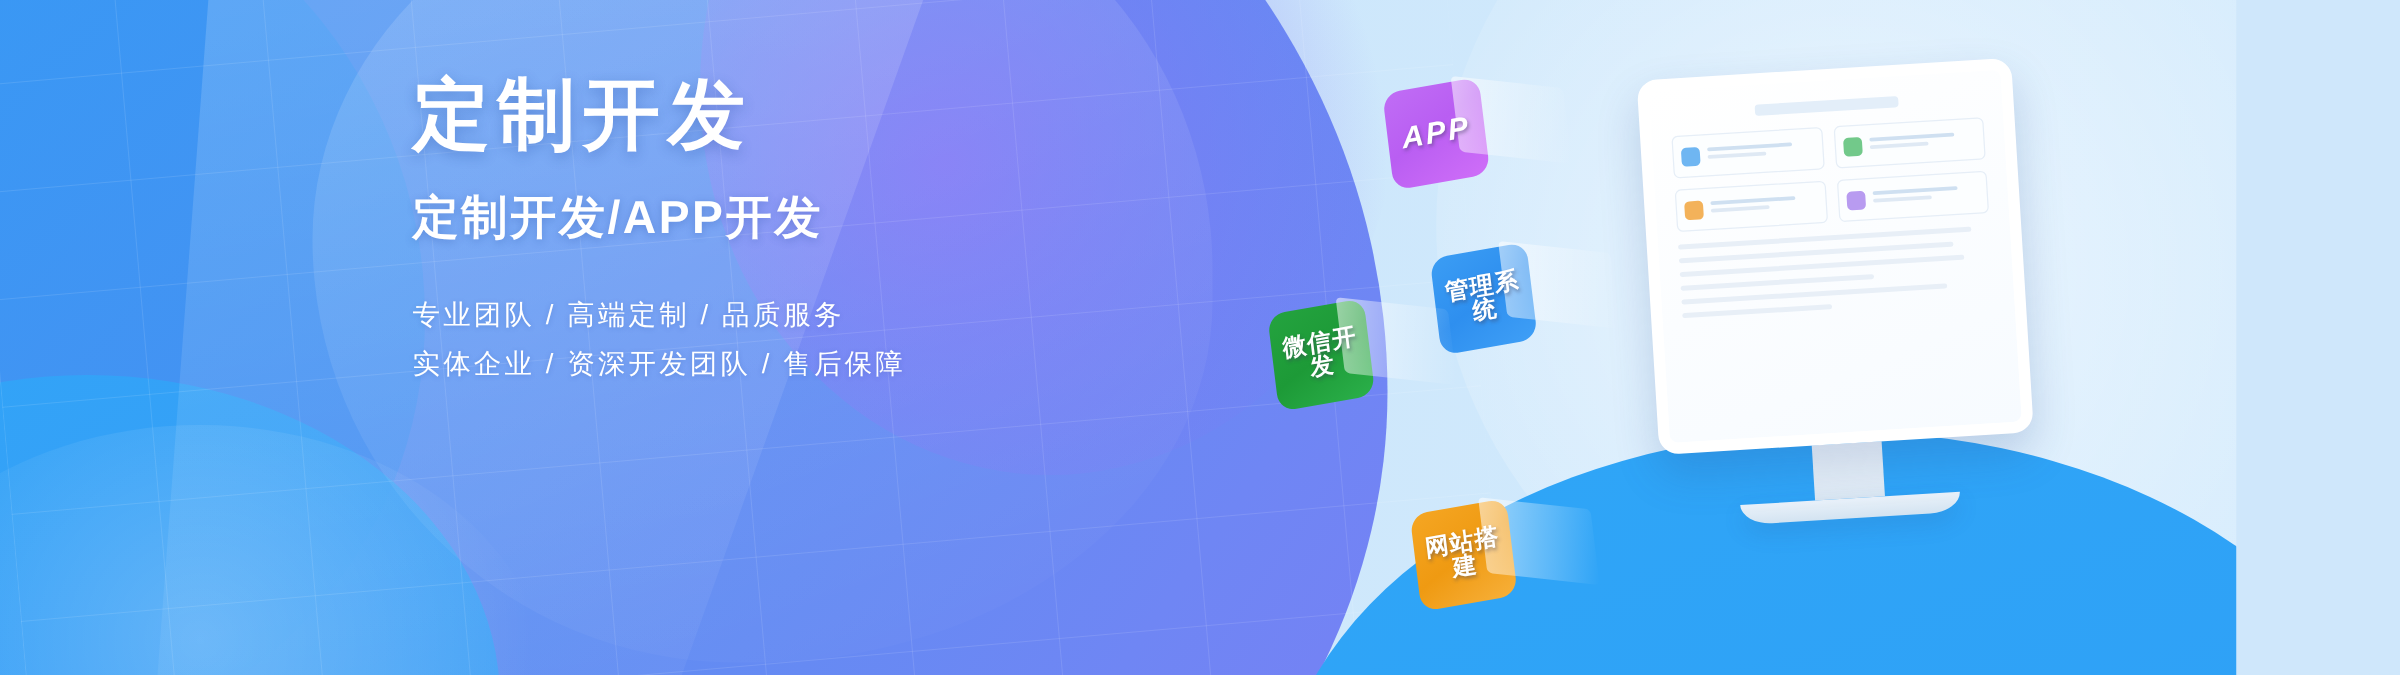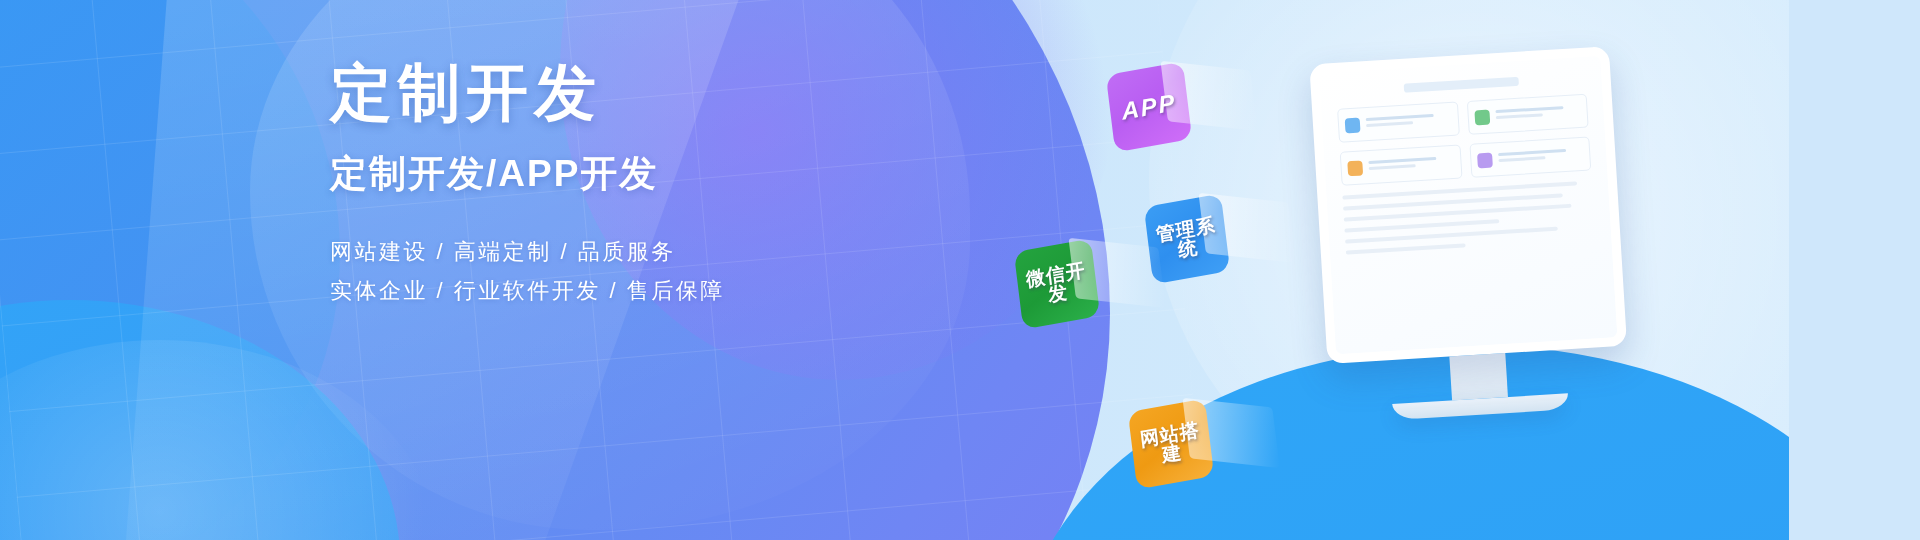--- a/index.html
+++ b/index.html
@@ -276,22 +276,22 @@
     <div class="blob-wedge"></div>
     <div class="blob-right-pale"></div>
     <div class="blob-pale-lowleft"></div>
     <div class="blob-bottom-cyan"></div>
   </div>
 
   <div class="copy">
     <div class="title">定制开发</div>
     <div class="subtitle">定制开发/APP开发</div>
     <div class="desc">
-      <div class="desc-line">网站建设 /   高端定制   / 品质服务</div>
-      <div class="desc-line">实体企业 / 行业软件开发 / 售后保障</div>
+      <div class="desc-line">专业团队 /   高端定制   / 品质服务</div>
+      <div class="desc-line">实体企业 / 资深开发团队 / 售后保障</div>
     </div>
   </div>
 
   <div class="tag" id="tag-app">
     <span class="tag-label latin">APP</span>
   </div>
   <div class="tag" id="tag-manage">
     <span class="tag-label">管理系统</span>
   </div>
   <div class="tag" id="tag-wechat">

